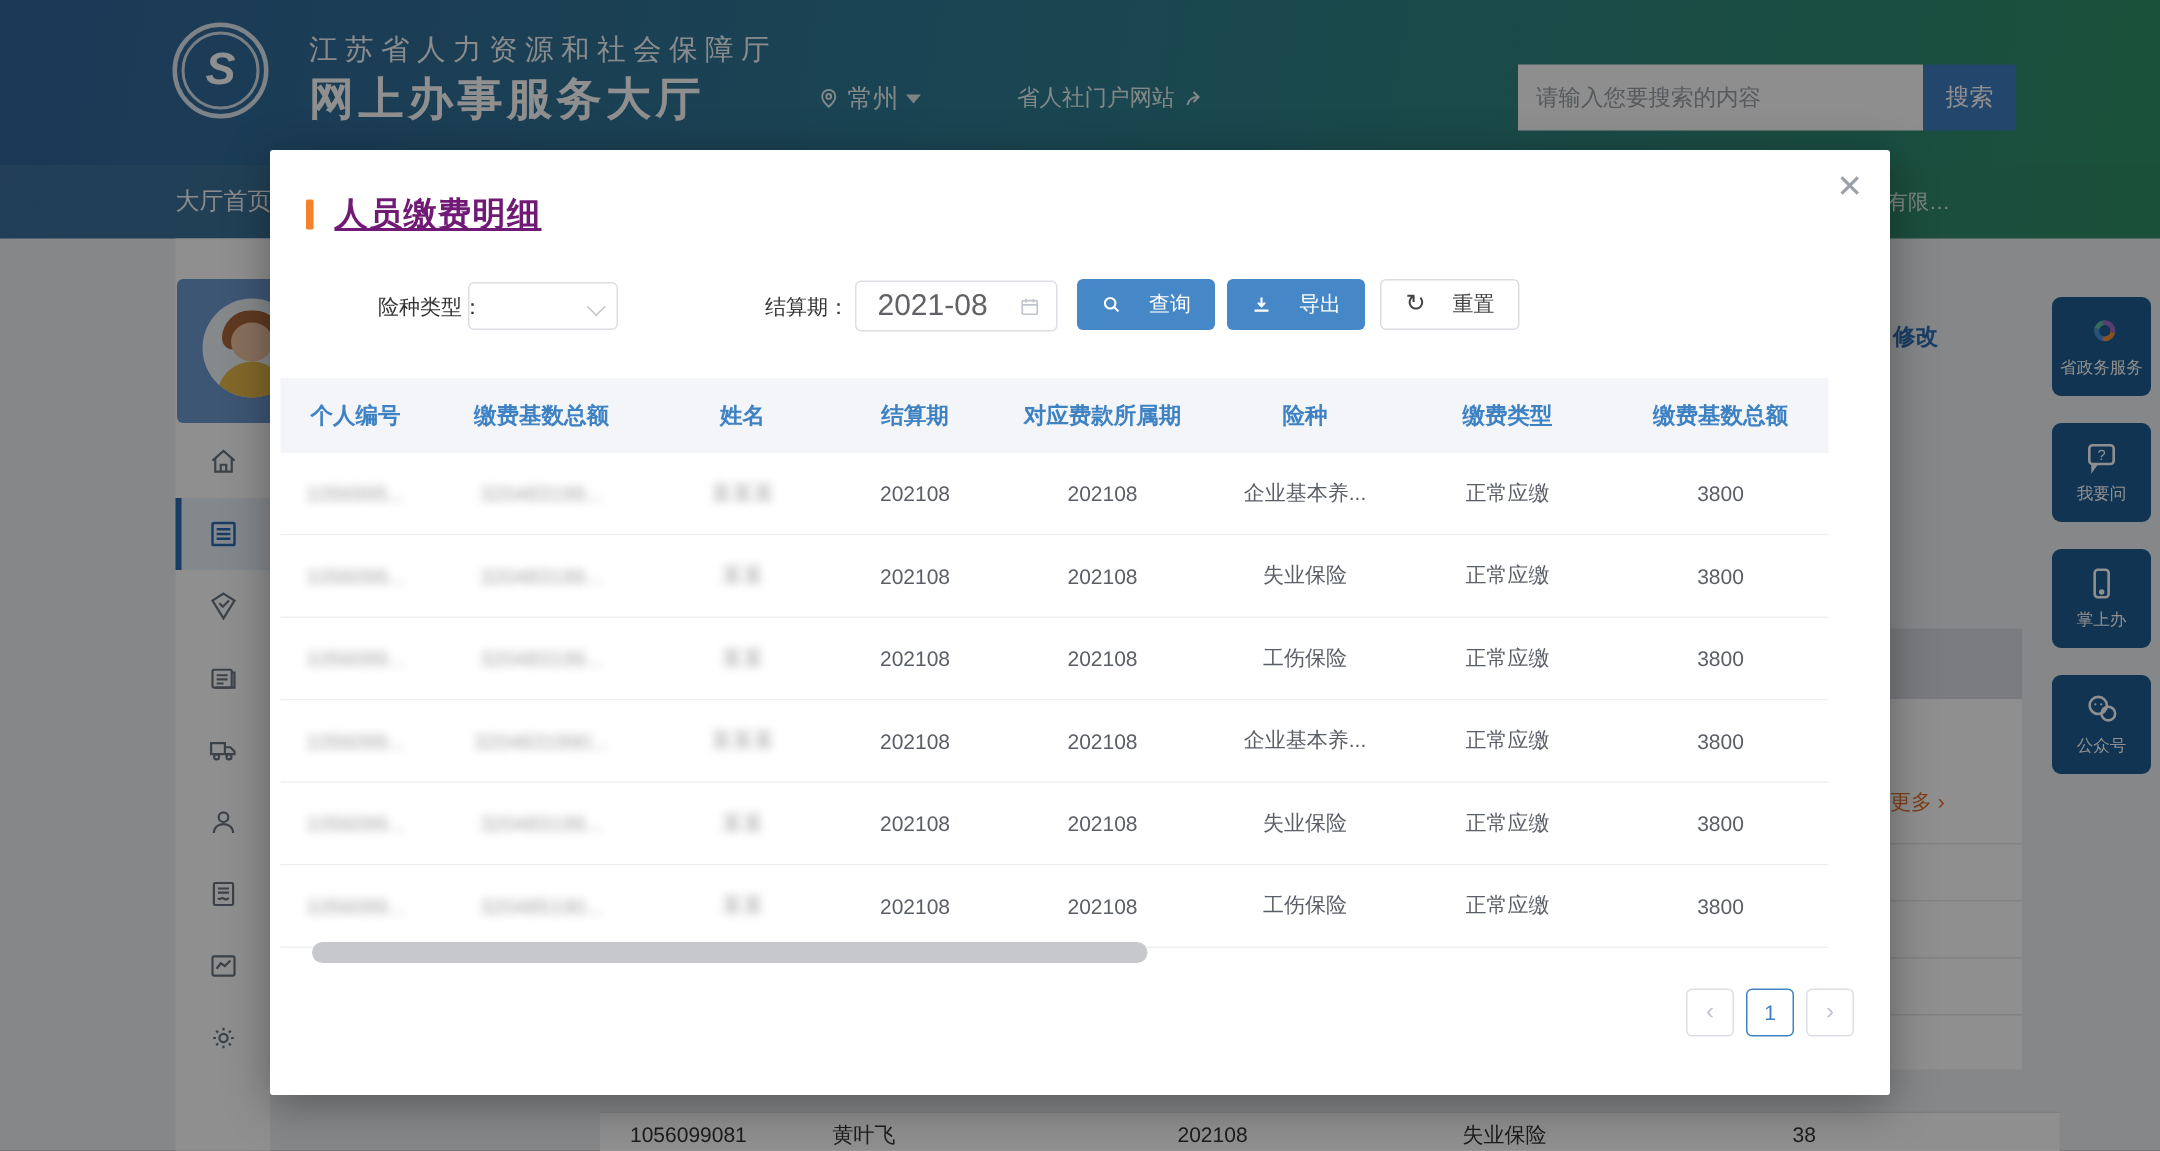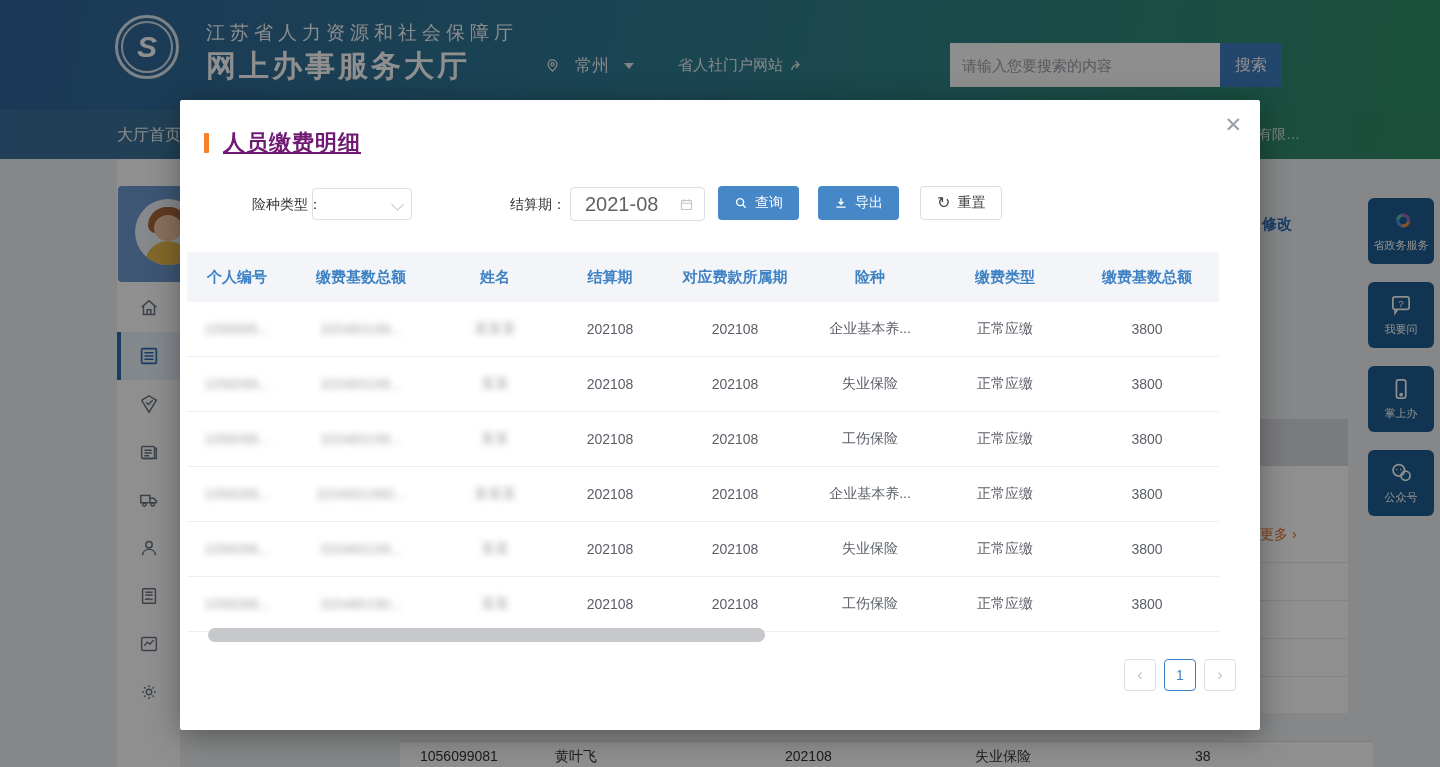--- a/index.html
+++ b/index.html
@@ -8,24 +8,24 @@
 
   
   .page-header{position:absolute;left:0;top:0;width:1440px;height:110px;
     background:linear-gradient(100deg,#31659b 0%,#2f7d93 48%,#2f9168 100%);}
   .logo{position:absolute;left:115px;top:15px;width:64px;height:64px;border-radius:50%;
     border:3px solid rgba(255,255,255,.85);box-sizing:border-box;display:flex;align-items:center;justify-content:center;}
   .logo-inner{width:48px;height:48px;border-radius:50%;border:2px solid rgba(255,255,255,.8);
     display:flex;align-items:center;justify-content:center;color:#fff;font-size:30px;font-weight:bold;font-style:italic;}
   .org-name{position:absolute;left:206px;top:20px;color:rgba(255,255,255,.95);font-size:19px;letter-spacing:5px;}
   .portal-name{position:absolute;left:206px;top:46px;color:#fff;font-size:30px;font-weight:bold;letter-spacing:3px;}
-  .city-sel{position:absolute;left:545px;top:54px;color:rgba(255,255,255,.9);font-size:17px;display:flex;align-items:center;gap:15px;cursor:pointer;}
+  .city-sel{position:absolute;left:545px;top:54px;color:rgba(255,255,255,.9);font-size:17px;display:flex;align-items:center;gap:5px;cursor:pointer;}
   .caret-down{width:0;height:0;border-left:5px solid transparent;border-right:5px solid transparent;border-top:6px solid rgba(255,255,255,.85);}
   .site-link{position:absolute;left:678px;top:56px;color:rgba(255,255,255,.9);font-size:15px;display:flex;align-items:center;gap:6px;cursor:pointer;}
-  .search-wrap{position:absolute;left:950px;top:43px;display:flex;}
+  .search-wrap{position:absolute;left:1012px;top:43px;display:flex;}
   .search-input{width:246px;height:44px;border:none;background:#fdfdfd;padding:0 12px;font-size:15px;color:#333;outline:none;}
   .search-input::placeholder{color:#9aa0a6;}
   .search-btn{width:62px;height:44px;border:none;background:#3e7dc0;color:#fff;font-size:16px;cursor:pointer;}
 
   .page-nav{position:absolute;left:0;top:110px;width:1440px;height:49px;
     background:linear-gradient(100deg,#3d6f9f 0%,#357f85 48%,#2f8e67 100%);}
   .nav-home{position:absolute;left:117px;top:0;height:49px;line-height:49px;color:rgba(255,255,255,.95);font-size:16px;cursor:pointer;}
   .nav-right-text{position:absolute;left:1258px;top:0;height:49px;line-height:49px;color:rgba(255,255,255,.85);font-size:14px;}
 
   .sidebar{position:absolute;left:117px;top:159px;width:63px;height:608px;background:#fff;}
@@ -67,21 +67,21 @@
 
   .f-label{position:absolute;font-size:14px;color:#333;top:96px;}
   .f-select{position:absolute;left:132px;top:88px;width:100px;height:32px;border:1px solid #dcdfe6;border-radius:4px;
     box-sizing:border-box;cursor:pointer;}
   .f-select .sel-caret{position:absolute;right:9px;top:11px;width:8px;height:8px;border-right:1.5px solid #c0c4cc;border-bottom:1.5px solid #c0c4cc;transform:rotate(45deg);}
   .f-date{position:absolute;left:390px;top:87px;width:135px;height:34px;border:1px solid #dcdfe6;border-radius:4px;
     box-sizing:border-box;display:flex;align-items:center;cursor:pointer;}
   .f-date-text{flex:1;padding-left:14px;font-size:20px;color:#606266;}
   .cal-icon{margin-right:10px;color:#c0c4cc;}
   .btn{position:absolute;top:86px;height:34px;border-radius:4px;border:none;font-size:14px;cursor:pointer;
-    display:flex;align-items:center;justify-content:center;gap:7px;padding:0 16px;box-sizing:border-box;}
+    display:flex;align-items:center;justify-content:center;gap:18px;padding:0 16px;box-sizing:border-box;}
   .btn-blue{background:#4687c8;color:#fff;}
   .btn-plain{background:#fff;color:#444;border:1px solid #d9dce1;}
   .btn svg{width:14px;height:14px;}
 
   .m-table{position:absolute;left:7px;top:152px;width:1032px;}
   .t-row{display:flex;align-items:center;}
   .t-head{height:50px;background:#f3f5f8;}
   .t-head .cell{color:#3e82c4;font-weight:bold;font-size:15px;}
   .t-body-row{height:54px;border-bottom:1px solid #edeff2;background:#fff;}
   .cell{text-align:center;font-size:14px;color:#5a5e66;overflow:hidden;white-space:nowrap;}

